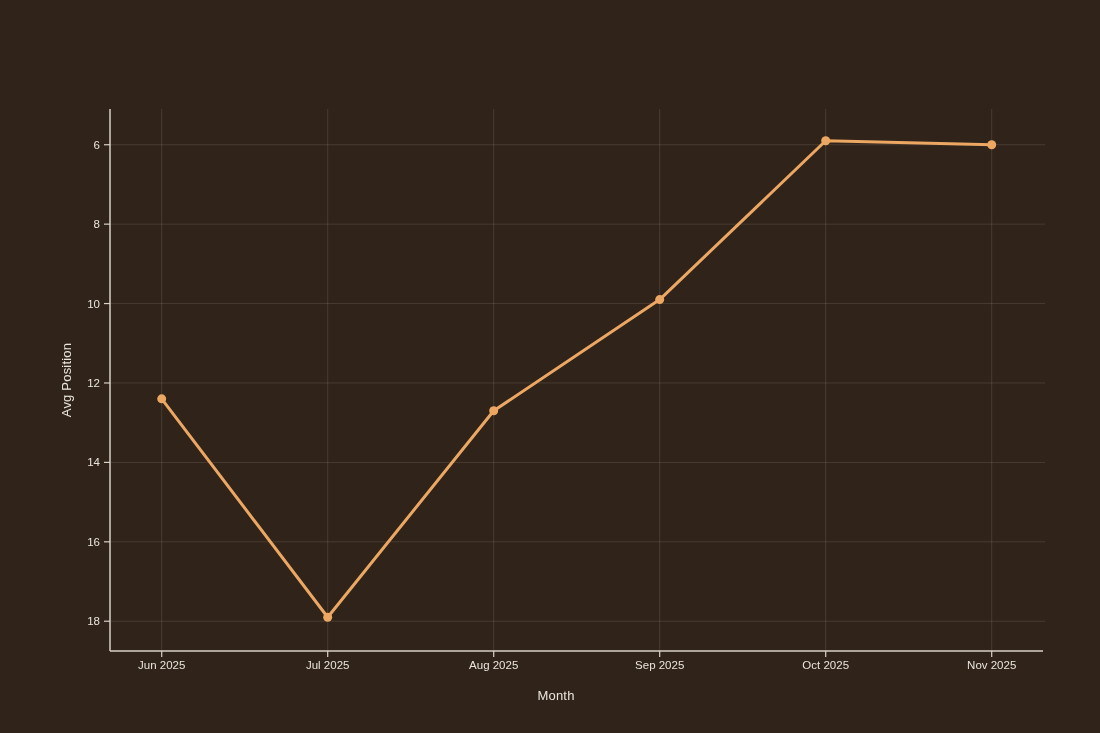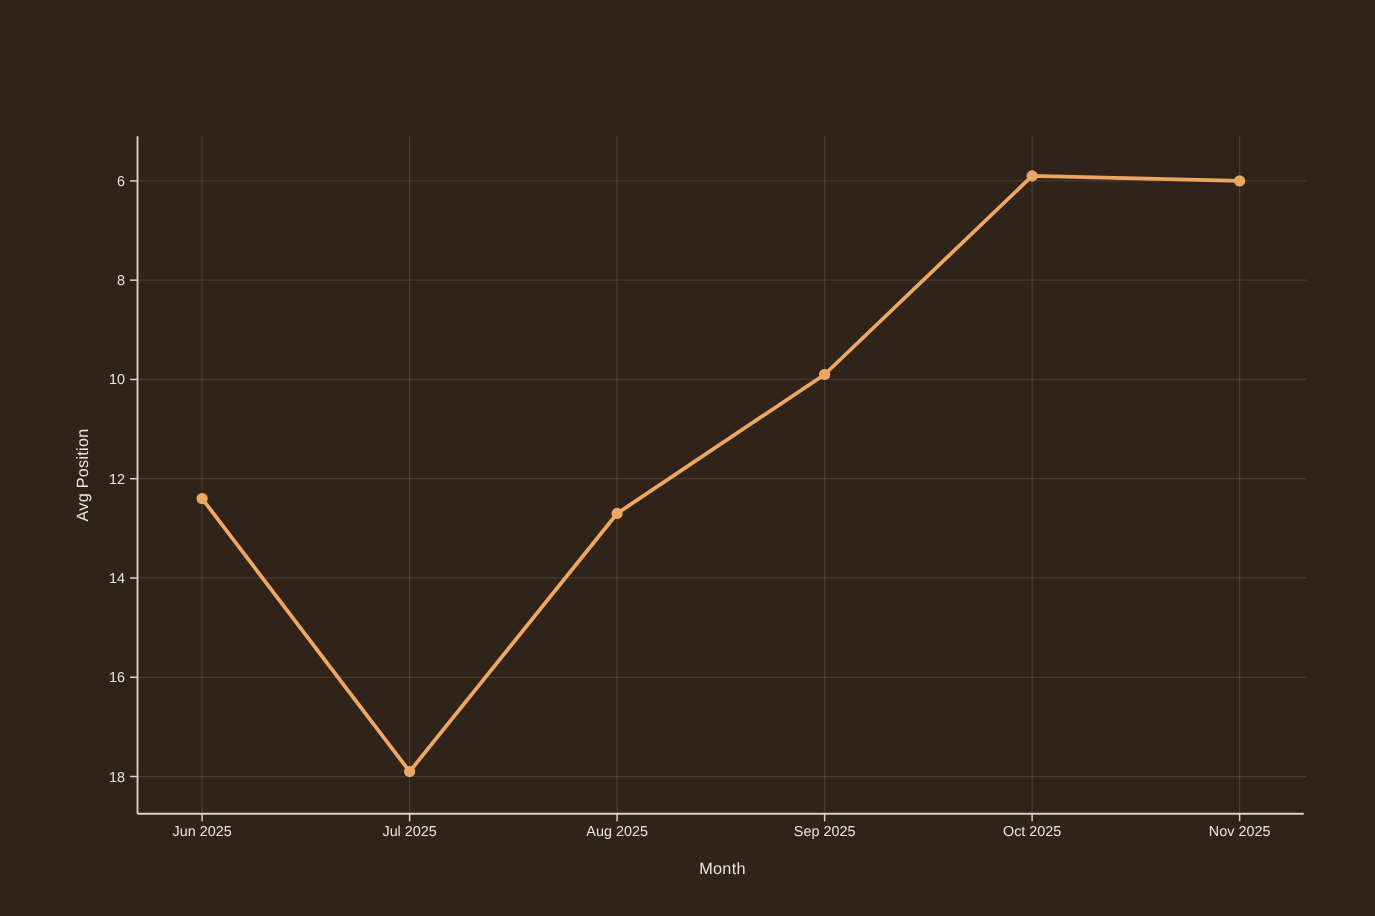--- a/index.html
+++ b/index.html
@@ -30,21 +30,21 @@
     letter-spacing: 0.2px;
     white-space: nowrap;
     color: #e9e4dc;
   }
   .y-axis-title {
     left: 66px;
     top: 380px;
     transform: translate(-50%, -50%) rotate(-90deg);
   }
   .x-axis-title {
-    left: 578px;
+    left: 556px;
     top: 695px;
     transform: translate(-50%, -50%);
   }
 </style>
 </head>
 <body style="background: rgb(47, 35, 26);">
 
 <div class="page">
   <svg id="chart-svg" width="1100" height="733" viewBox="0 0 1100 733">
       <line x1="161.7" y1="109" x2="161.7" y2="651" stroke="rgba(228,214,192,0.14)" stroke-width="1"></line>

